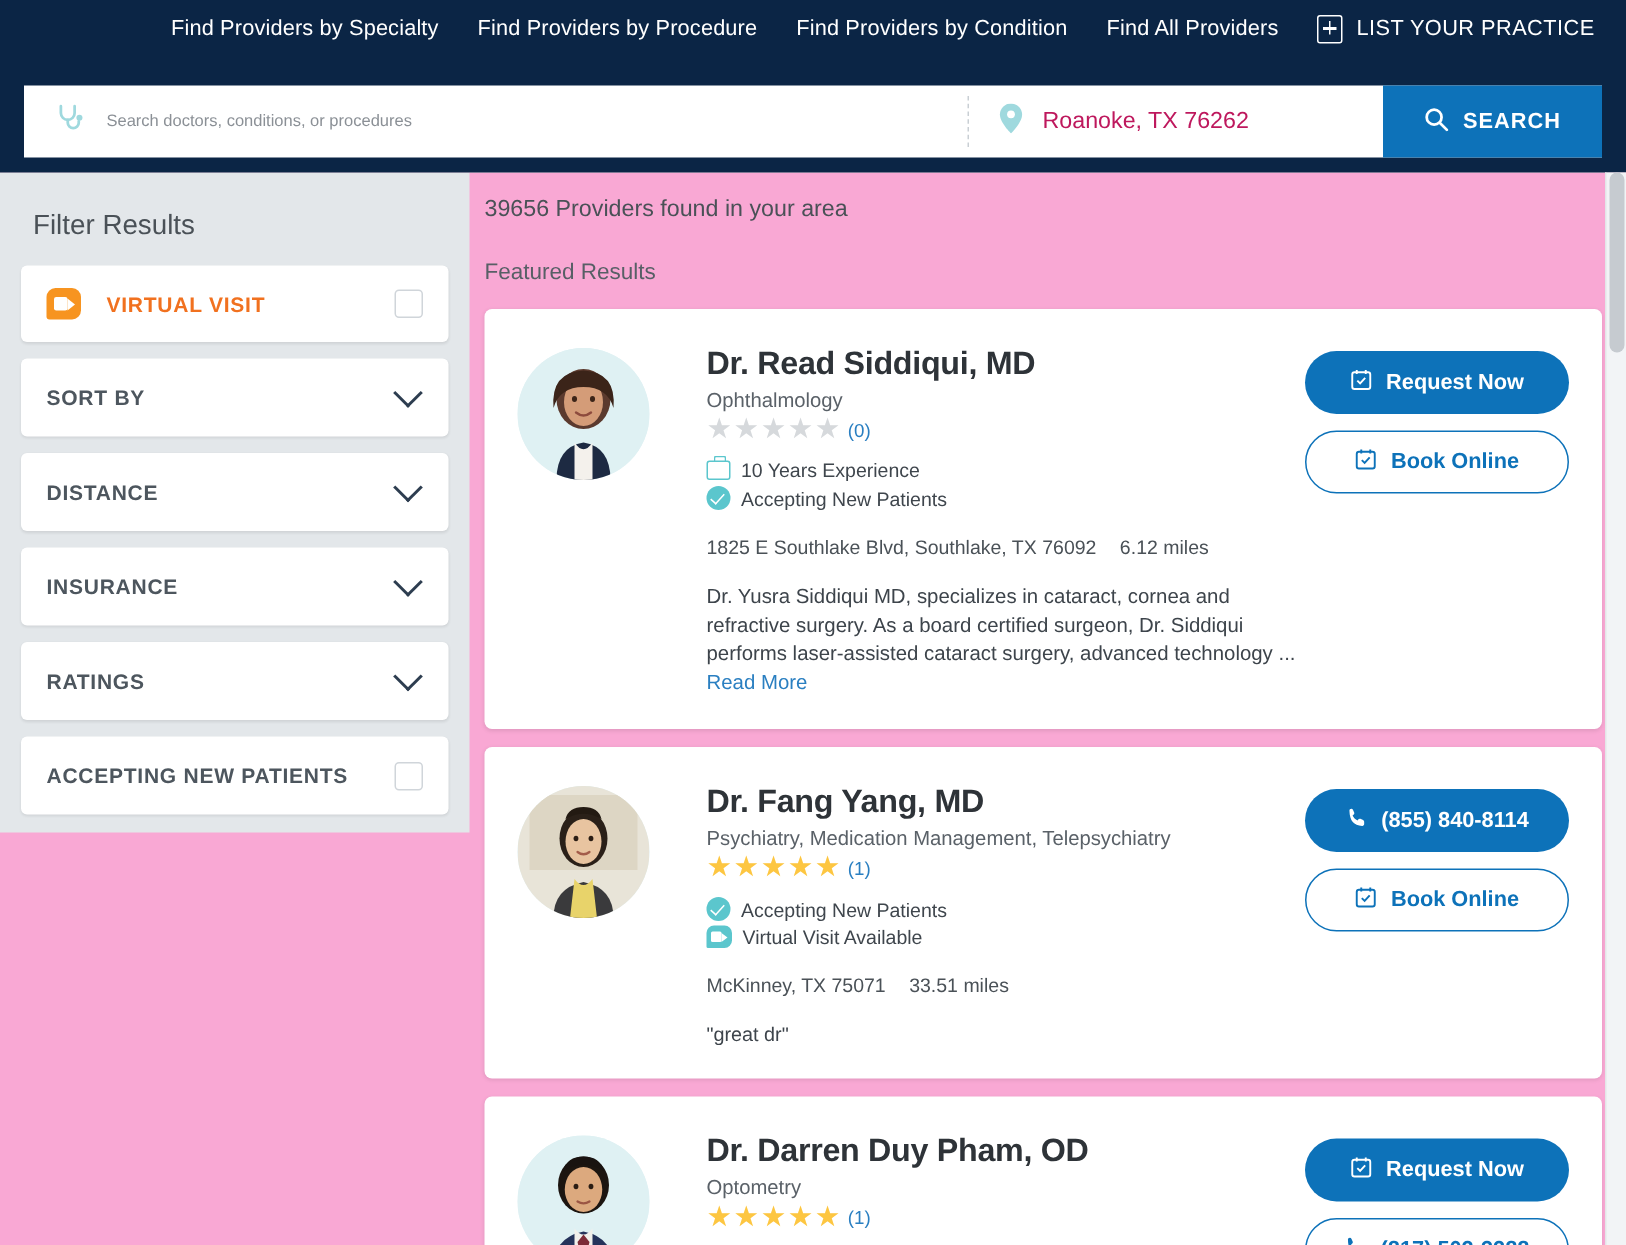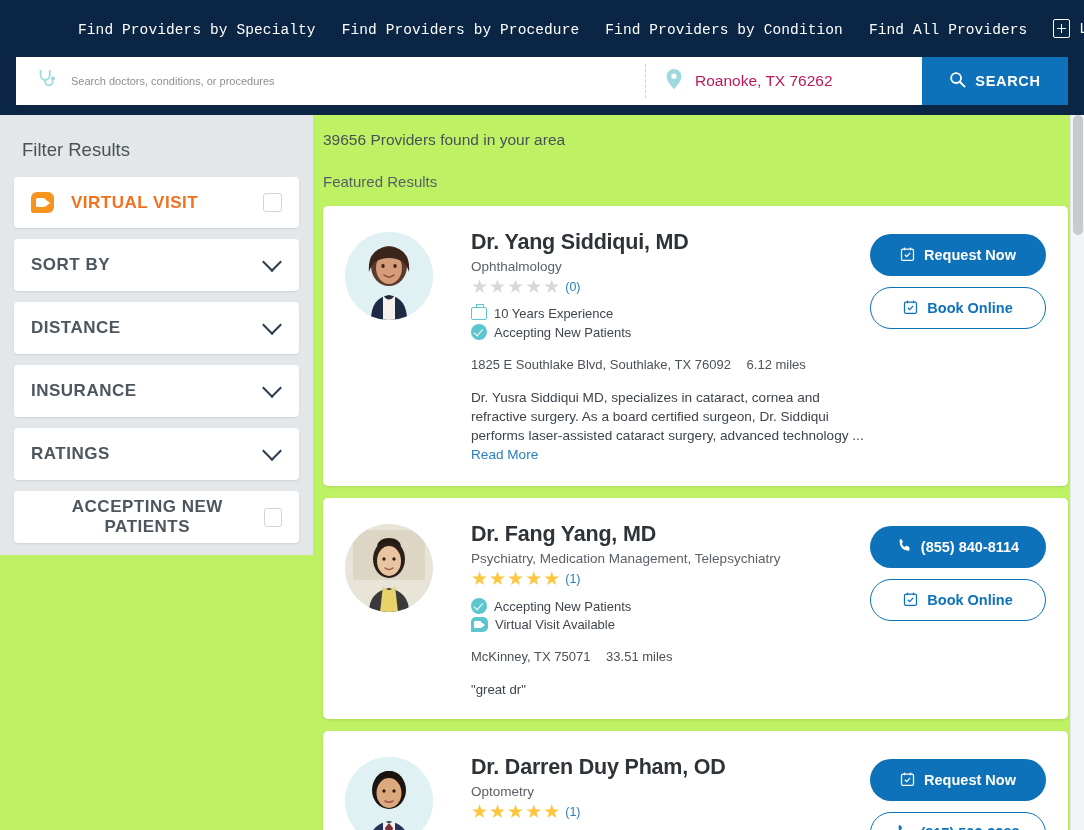--- a/index.html
+++ b/index.html
@@ -9,22 +9,22 @@
     overflow: hidden; background: #f2f4f6;
   }
   .page { position: relative; width: 1084px; height: 830px; overflow: hidden; }
 
   
   .header {
     background: #0b2545; width: 1084px; height: 115px;
     position: relative; overflow: hidden;
   }
   .nav {
-    display: flex; align-items: flex-end; height: 38px;
-    padding-left: 78px; gap: 26px; white-space: nowrap; font-family: Liberation Mono, monospace;
+    display: flex; align-items: center; height: 38px;
+    padding-left: 114px; gap: 26px; white-space: nowrap;
   }
   .nav-link {
     color: #ffffff; font-size: 14.5px; letter-spacing: .1px;
     cursor: pointer; text-decoration: none;
   }
   .nav-practice { display: flex; align-items: center; gap: 9px; }
   .nav-practice-label {
     color: #ffffff; font-size: 14.5px; font-weight: 500; letter-spacing: .3px;
   }
   .icon-listpractice {
@@ -66,41 +66,41 @@
     background: transparent;
   }
   .search-btn {
     flex: 0 0 146px; background: #0d72b9; border: none; cursor: pointer;
     display: flex; align-items: center; justify-content: center; gap: 9px;
     color: #fff; font-size: 14.5px; font-weight: 700; letter-spacing: .7px;
     font-family: "Liberation Sans", sans-serif;
   }
 
   
-  .body-area { display: flex; width: 1084px; height: 715px; background: #bef264; }
+  .body-area { display: flex; width: 1084px; height: 715px; background: #f9a8d4; }
 
   
   .sidebar {
     width: 313px; flex: 0 0 313px; background: #e3e7ea;
     padding: 18px 14px 0 14px; height: 440px;
   }
   .filter-title {
     font-size: 18.5px; color: #4a5157; font-weight: 400;
     padding: 6px 8px 16px 8px;
   }
   .filter-card {
     background: #fff; border-radius: 4px; margin-bottom: 11px;
     box-shadow: 0 1px 2px rgba(0,0,0,.09);
     display: flex; align-items: center; justify-content: space-between;
     padding: 0 17px; height: 51px; cursor: pointer;
   }
   .filter-card.tall { height: 52px; }
   .filter-left { display: flex; align-items: center; gap: 17px; }
   .filter-label {
-    font-size: 17px; font-weight: 700; color: #4d565e; letter-spacing: .5px; text-align: center;
+    font-size: 14px; font-weight: 700; color: #4d565e; letter-spacing: .5px; text-align: center;
   }
   .filter-label.virtual { color: #f1711f; }
   .chev {
     width: 14px; height: 14px; border-right: 2.3px solid #2d3d50;
     border-bottom: 2.3px solid #2d3d50; transform: rotate(45deg);
     margin-top: -6px; margin-right: 3px;
   }
   .chkbox {
     width: 19px; height: 19px; border: 1.4px solid #d0d5da;
     border-radius: 3px; background: #fff; cursor: pointer;
@@ -318,21 +318,21 @@
               <ellipse cx="38" cy="34" rx="1.7" ry="2" fill="#3c2418"></ellipse>
               <ellipse cx="50" cy="34" rx="1.7" ry="2" fill="#3c2418"></ellipse>
               <path d="M39 43 q5 4 10 0" stroke="#8d4b3d" stroke-width="1.6" fill="none" stroke-linecap="round"></path>
               <path d="M26 88 q0-22 18-25 q18 3 18 25z" fill="#1d2a42"></path>
               <path d="M38 63 q6 9 12 0 l0 25 l-12 0z" fill="#f4f1ec"></path>
               <path d="M24 40 q-2-24 20-25 q22 1 20 25 q-4-14-20-14 q-16 0-20 14z" fill="#3b2419"></path>
             </svg>
           </div>
         </div>
         <div class="card-info">
-          <div class="doc-name">Dr. Yang Siddiqui, MD</div>
+          <div class="doc-name">Dr. Read Siddiqui, MD</div>
           <div class="doc-specialty">Ophthalmology</div>
           <div class="rating-row">
             <span class="stars">
               <span class="star">★</span>
               <span class="star">★</span>
               <span class="star">★</span>
               <span class="star">★</span>
               <span class="star">★</span>
             </span>
             <span class="review-count">(0)</span>

